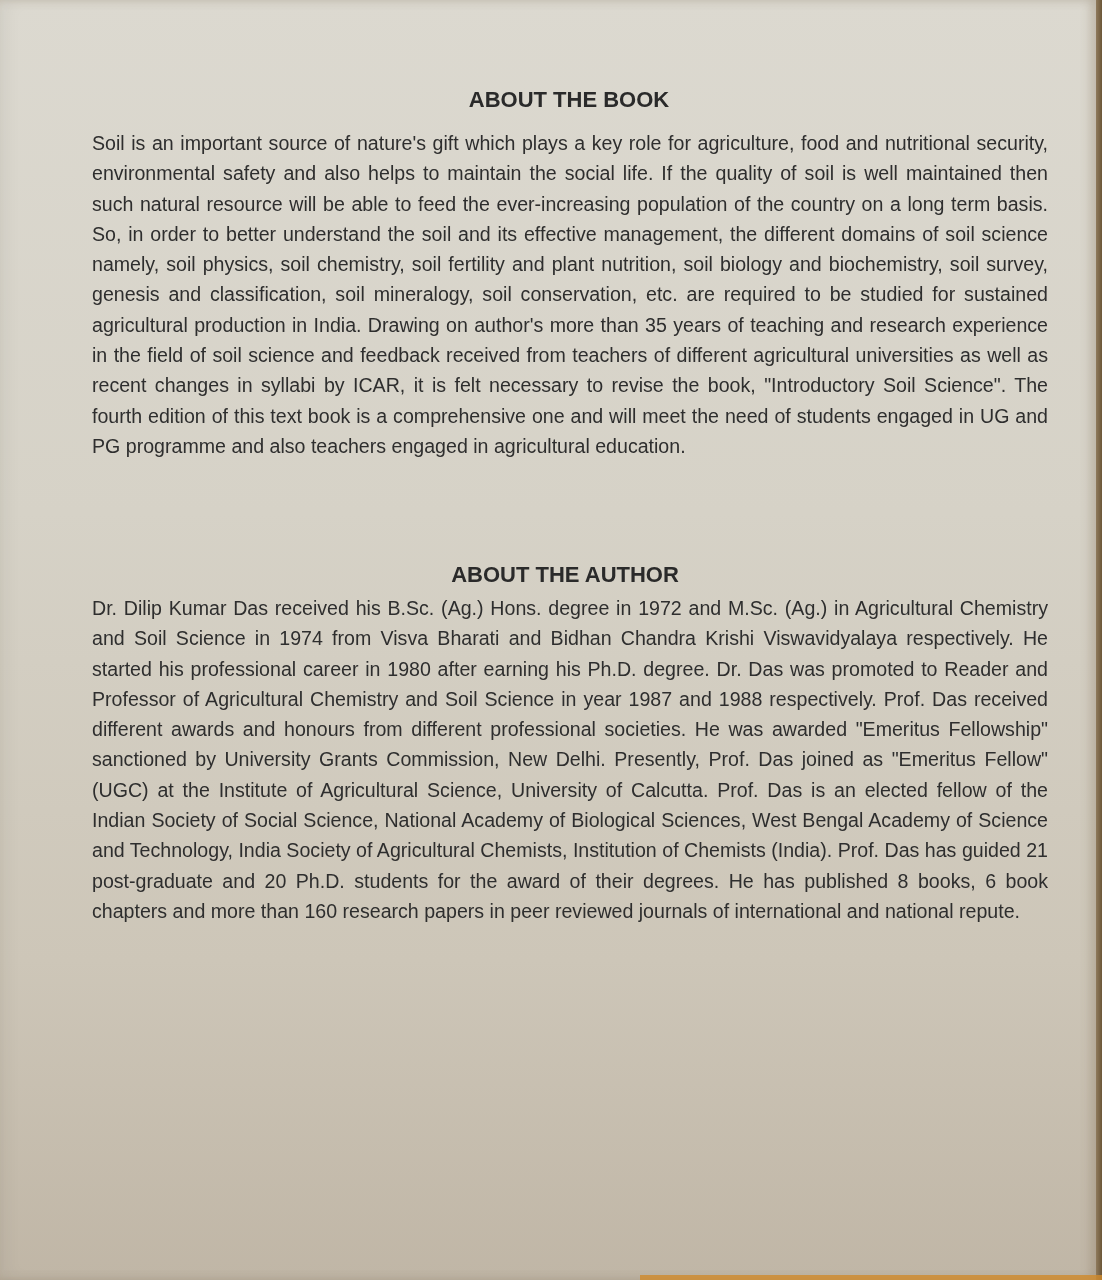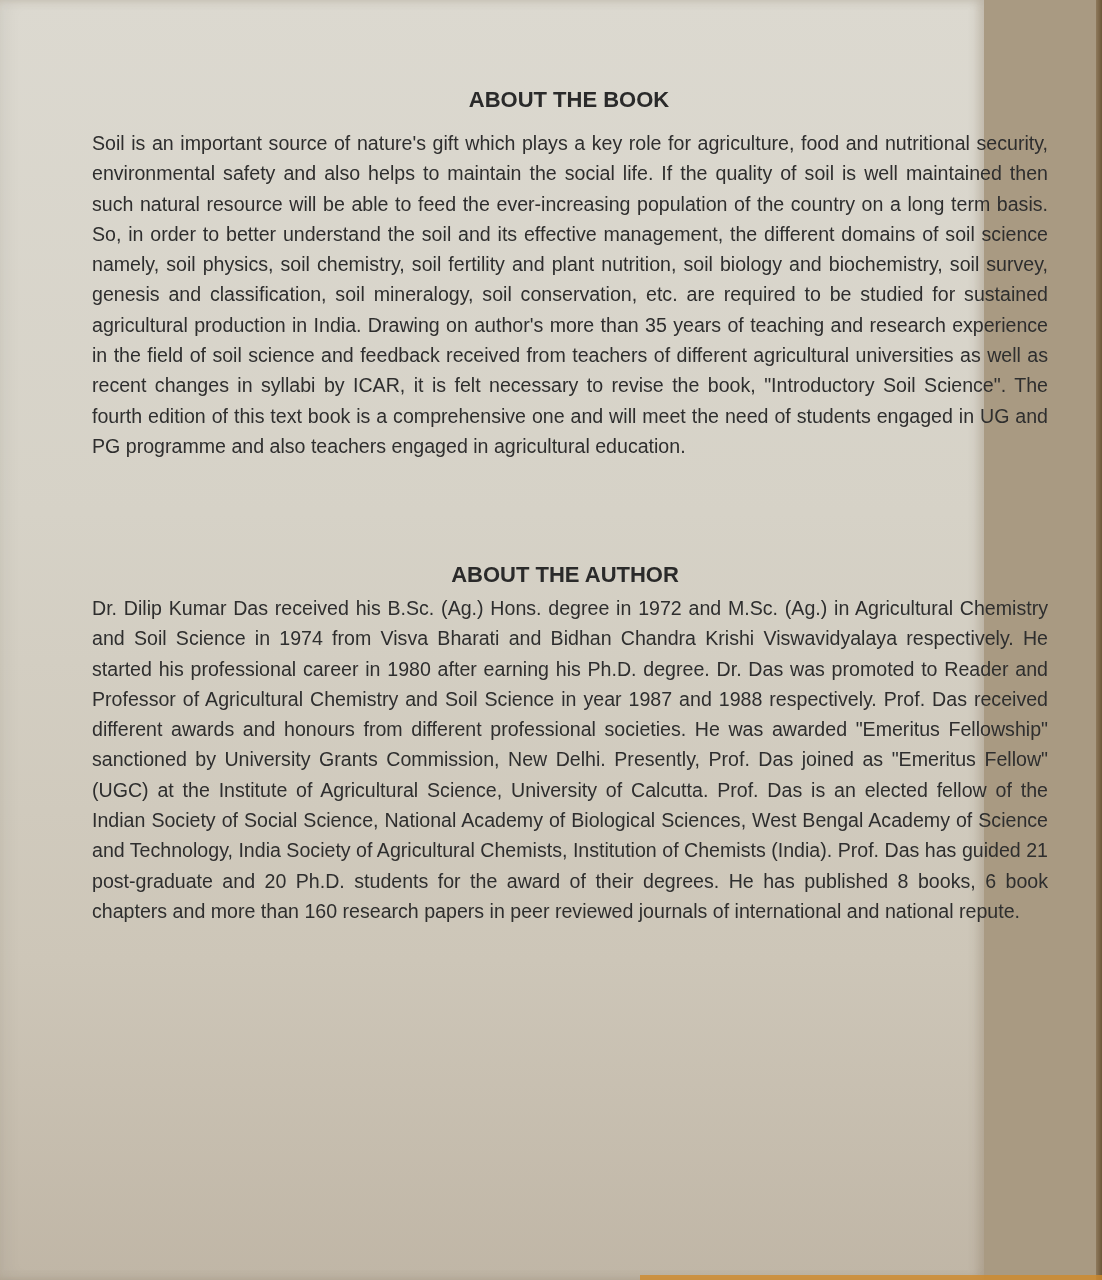--- a/index.html
+++ b/index.html
@@ -7,21 +7,21 @@
       width: 1102px;
       height: 1280px;
       overflow: hidden;
       background: #a99a82;
       position: relative;
       font-family: "Liberation Sans", sans-serif;
     }
     .page {
       position: absolute;
       left: 0; top: 0;
-      width: 984px; height: 1280px;
+      width: 1096px; height: 1280px;
       background: linear-gradient(180deg, #dcd9d0 0%, #d6d2c7 40%, #cdc6b8 75%, #c0b6a6 100%);
       box-shadow: inset -6px 0 10px rgba(120,100,70,0.25), inset 8px 0 16px rgba(0,0,0,0.04);
     }
     .spine-edge {
       position: absolute;
       right: 0; top: 0;
       width: 6px; height: 1280px;
       background: linear-gradient(90deg, #8f7a5c, #6b5638);
     }
     .bottom-edge {

